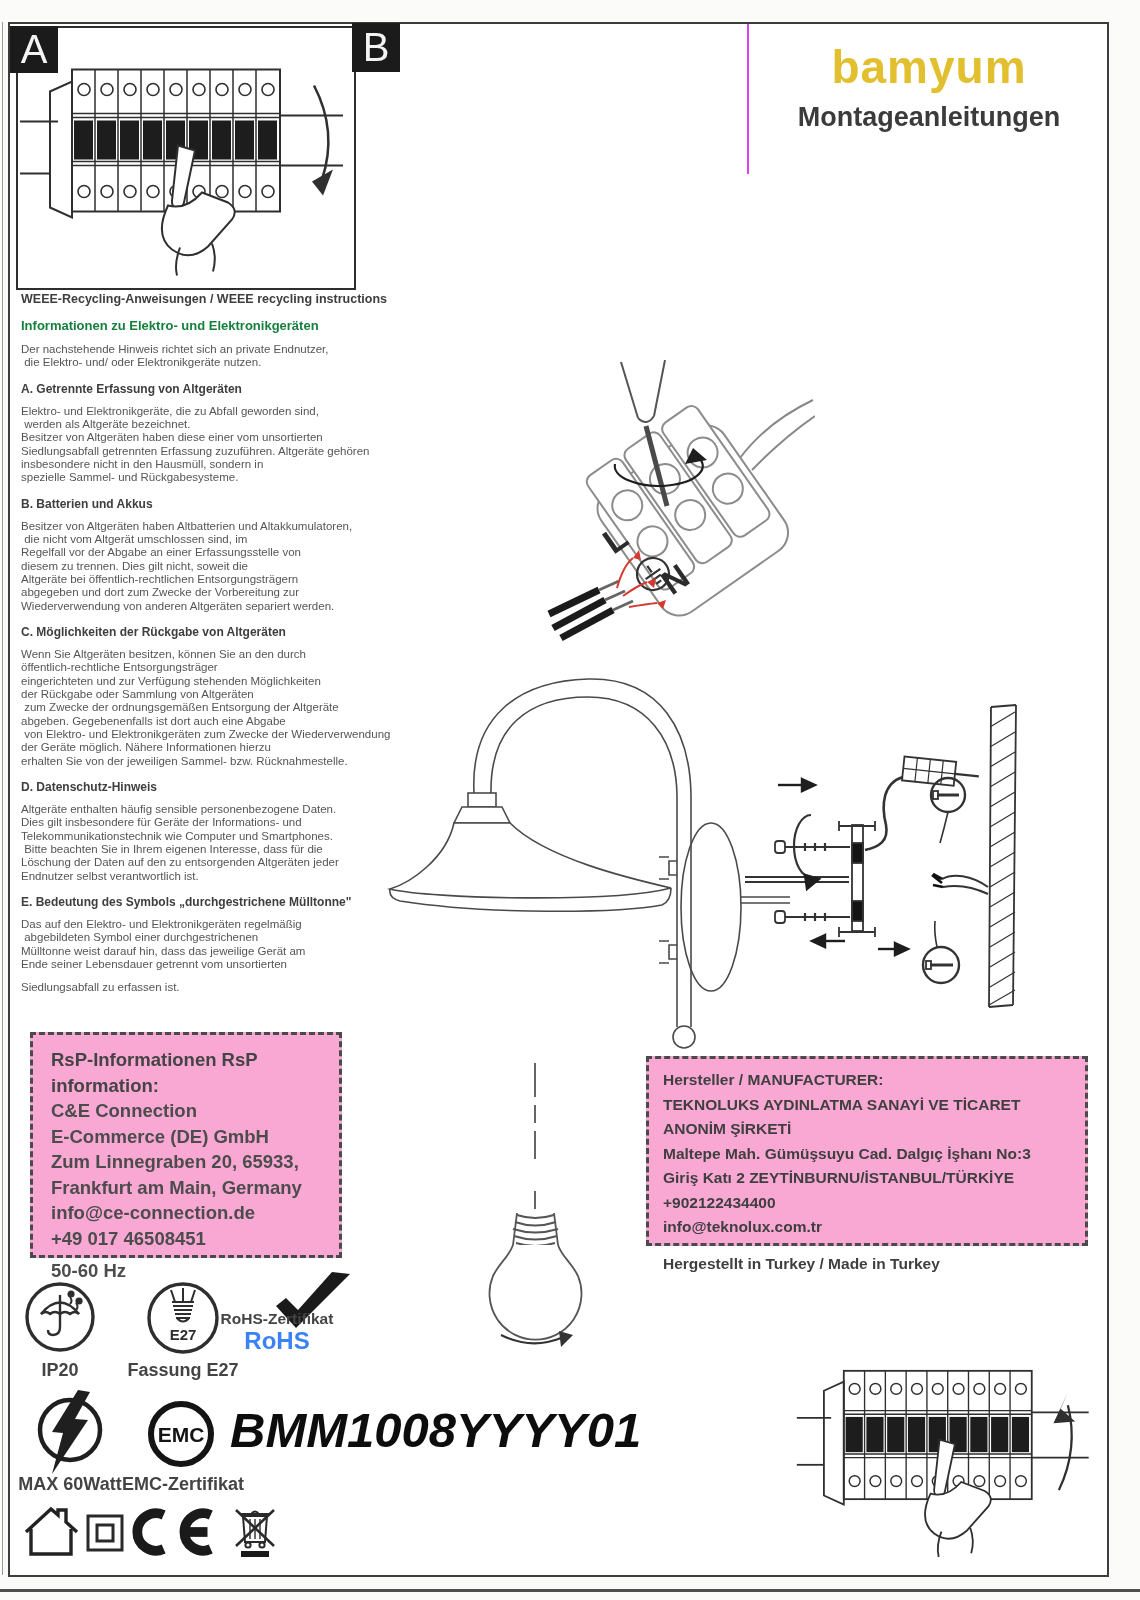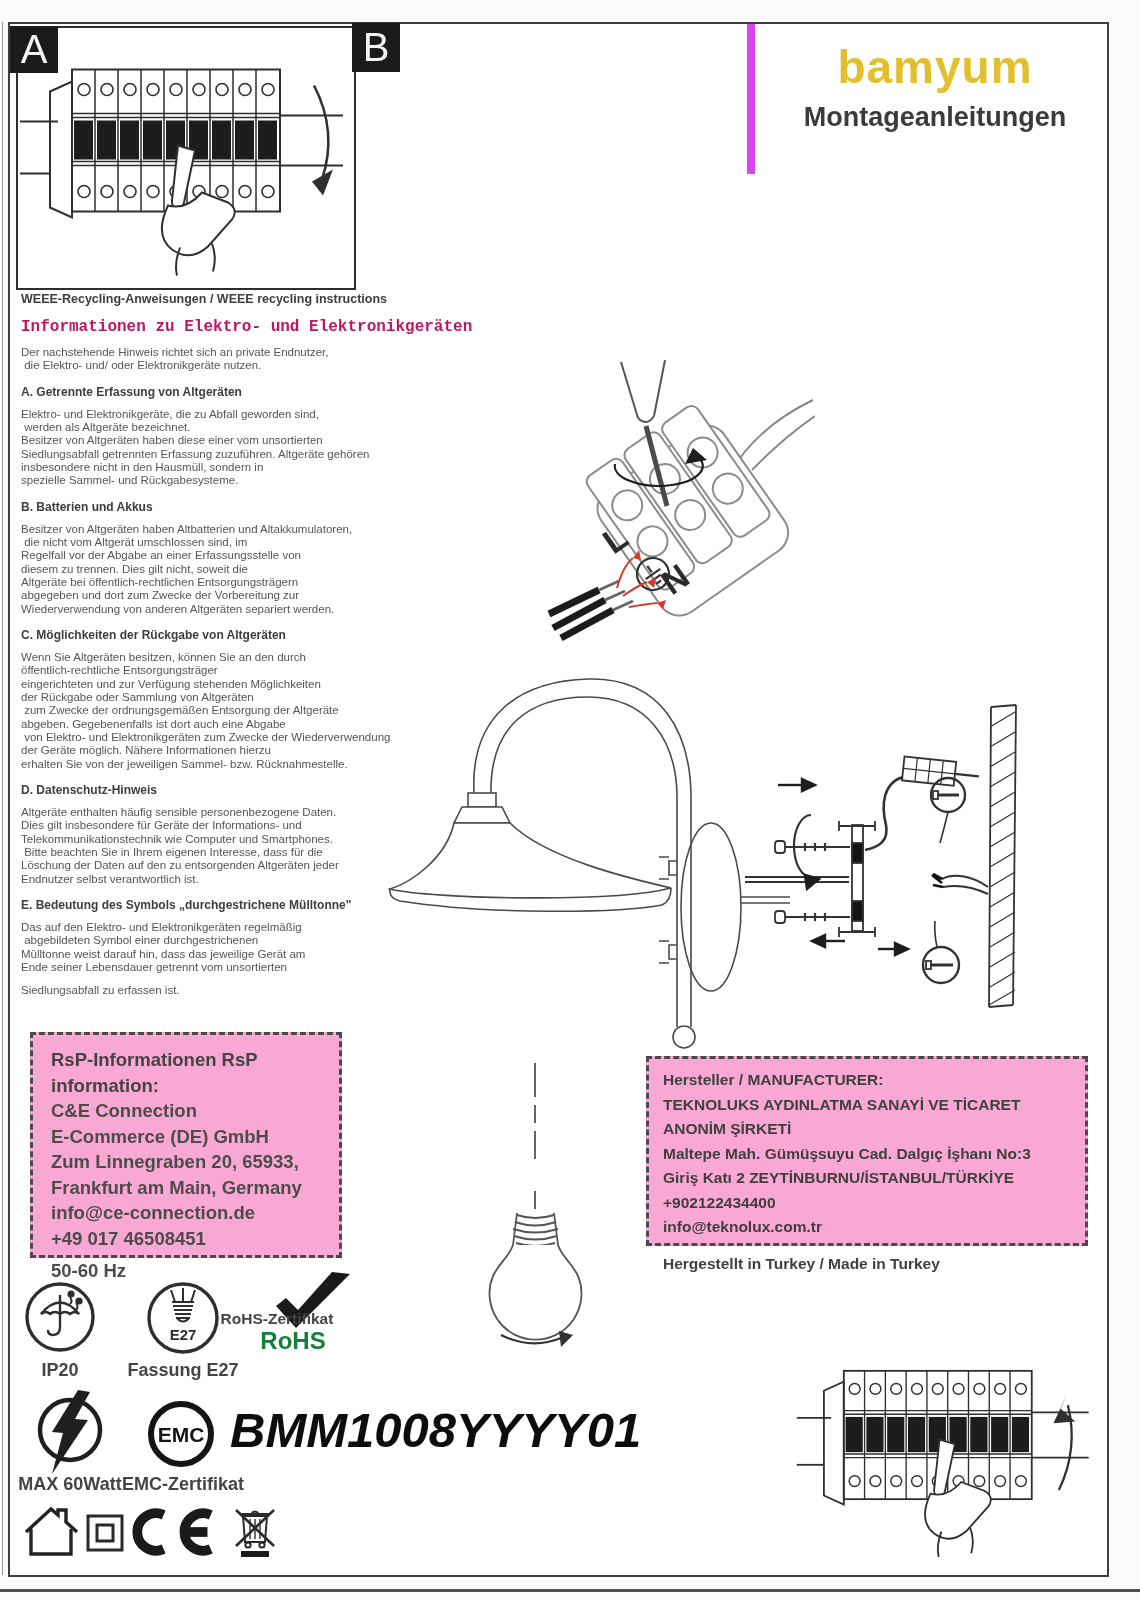--- a/index.html
+++ b/index.html
@@ -10,27 +10,27 @@
   .page-frame{left:8px;top:22px;width:1097px;height:1551px;border:2px solid #3d3d3d;background:#fff;}
   .edge-left{left:2px;top:22px;width:1px;height:1553px;background:#9a9a9a;}
   .bottom-bar{left:0;top:1588px;width:1140px;height:3px;background:#4f4f4f;border-top:1px solid #fff;}
   
   .sec-label{background:#1b1b1b;color:#f4f4f4;display:flex;align-items:center;justify-content:center;
              font-size:40px;font-weight:300;font-family:"Liberation Sans",sans-serif;}
   .a-label{left:10px;top:26px;width:48px;height:47px;}
   .b-label{left:352px;top:23px;width:48px;height:49px;}
   .a-panel{left:16px;top:26px;width:336px;height:260px;border:2px solid #2e2e2e;background:#fff;}
   
-  .logo-box{left:747px;top:24px;width:360px;height:150px;border-left:8px solid #d946ef;text-align:center;}
+  .logo-box{left:747px;top:24px;width:360px;height:150px;border-left:2px solid #d946ef;text-align:center;}
   .logo{margin-top:16px;font-size:46px;font-weight:800;letter-spacing:1px;color:#e2bf2e;}
   .doc-title{margin-top:8px;font-size:27px;line-height:1.12;font-weight:700;color:#3b3b3b;}
   
   .weee{left:21px;top:292px;width:480px;}
   .weee .t1{font-size:12.5px;font-weight:700;color:#3e3e3e;margin-bottom:12px;}
-  .weee .t2{font-size:16px;font-weight:700;color:#be185d;margin-bottom:10px;font-family:Liberation Mono, monospace;}
+  .weee .t2{font-size:13px;font-weight:700;color:#15803d;margin-bottom:10px;}
   .weee h4{font-size:12px;font-weight:700;color:#3e3e3e;margin:12px 0 9px 0;}
   .weee p{font-size:11.5px;font-weight:500;line-height:1.16;margin:0 0 10px 0;color:#555;white-space:pre;}
   
   .dash-box{border:3px dashed #4a4a4a;background:#f9a8d4;}
   .rsp-box{left:30px;top:1032px;width:312px;height:226px;padding:12px 0 0 18px;box-sizing:border-box;}
   .rsp-box .line{display:block;font-size:18.5px;font-weight:600;color:#4c4c4c;line-height:25.5px;}
   .rsp-box .title{font-weight:700;color:#444;}
   .rsp-box .freq{margin-top:7px;}
   .mfr-box{left:646px;top:1056px;width:442px;height:190px;padding:9px 0 0 14px;box-sizing:border-box;}
   .mfr-box .line{display:block;font-size:15.5px;font-weight:700;color:#3f3f3f;line-height:24.5px;}
@@ -350,21 +350,21 @@
     <path d="M26,21 H48 M27,25 H47 M28,29 H46 M29,33 H45 M30,37 H44"></path>
     <path d="M31,37 q6,7 12,0"></path>
   </g>
   <text x="37" y="59" text-anchor="middle" font-size="15" font-weight="bold" fill="#2e2e2e" font-family="Liberation Sans, sans-serif">E27</text>
 </svg>
 <div class="abs cert-label" style="left:118px;top:1360px;width:130px;font-size:18px;">Fassung E27</div>
 
 <svg class="abs" style="left:272px;top:1270px;" width="80" height="62" viewBox="0 0 80 62">
   <path d="M4,36 L24,58 L78,4 L60,2 L26,40 L14,28 Z" fill="#1a1a1a"></path>
 </svg>
-<div class="abs cert-label" style="left:248px;top:1327px;width:90px;font-size:24px;color:#15803d;">RoHS</div>
+<div class="abs cert-label" style="left:232px;top:1327px;width:90px;font-size:24px;color:#3b82f6;">RoHS</div>
 <div class="abs cert-label" style="left:212px;top:1294px;width:130px;font-size:15.5px;margin-top:16px;">RoHS-Zertifikat</div>
 
 <svg class="abs" style="left:32px;top:1388px;" width="76" height="90" viewBox="0 0 76 90">
   <circle cx="38" cy="42" r="30" stroke="#1f1f1f" fill="none" stroke-width="4.5"></circle>
   <polygon points="46,2 20,44 31,45 20,86 56,32 43,31 58,4" fill="#1f1f1f"></polygon>
 </svg>
 <div class="abs cert-label" style="left:8px;top:1474px;width:124px;font-size:18px;">MAX 60Watt</div>
 
 <svg class="abs" style="left:146px;top:1399px;" width="70" height="70" viewBox="0 0 70 70">
   <circle cx="35" cy="35" r="30" stroke="#141414" fill="none" stroke-width="6"></circle>

